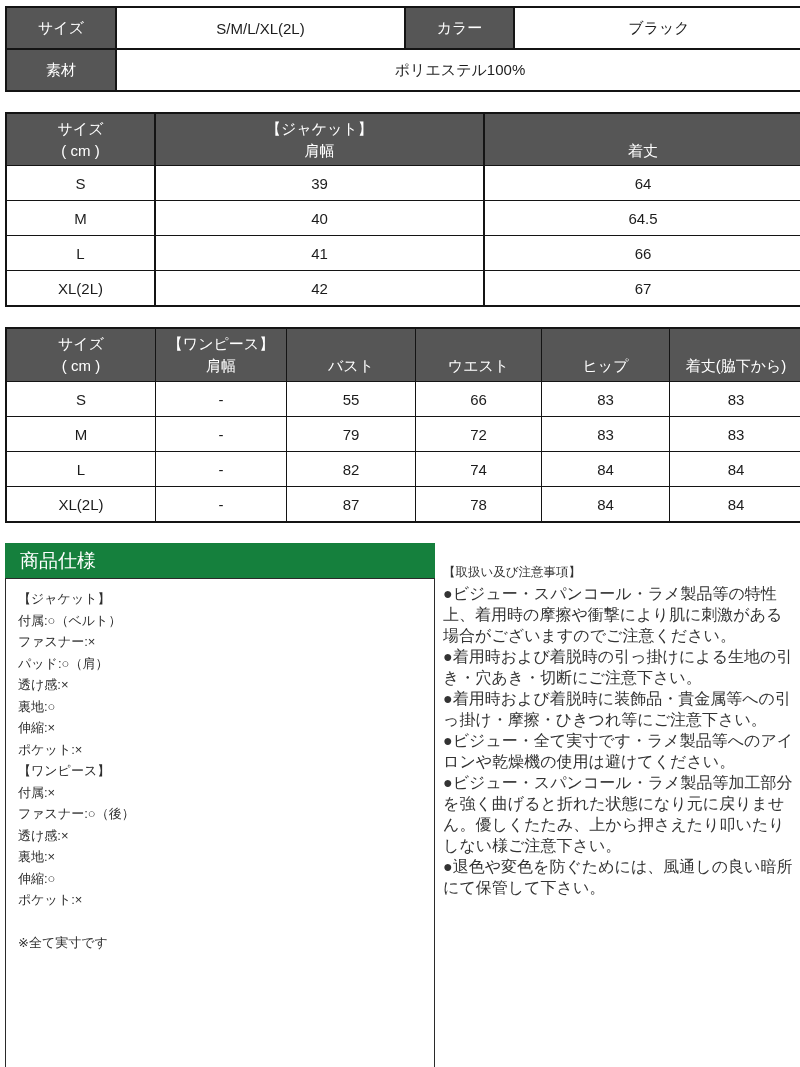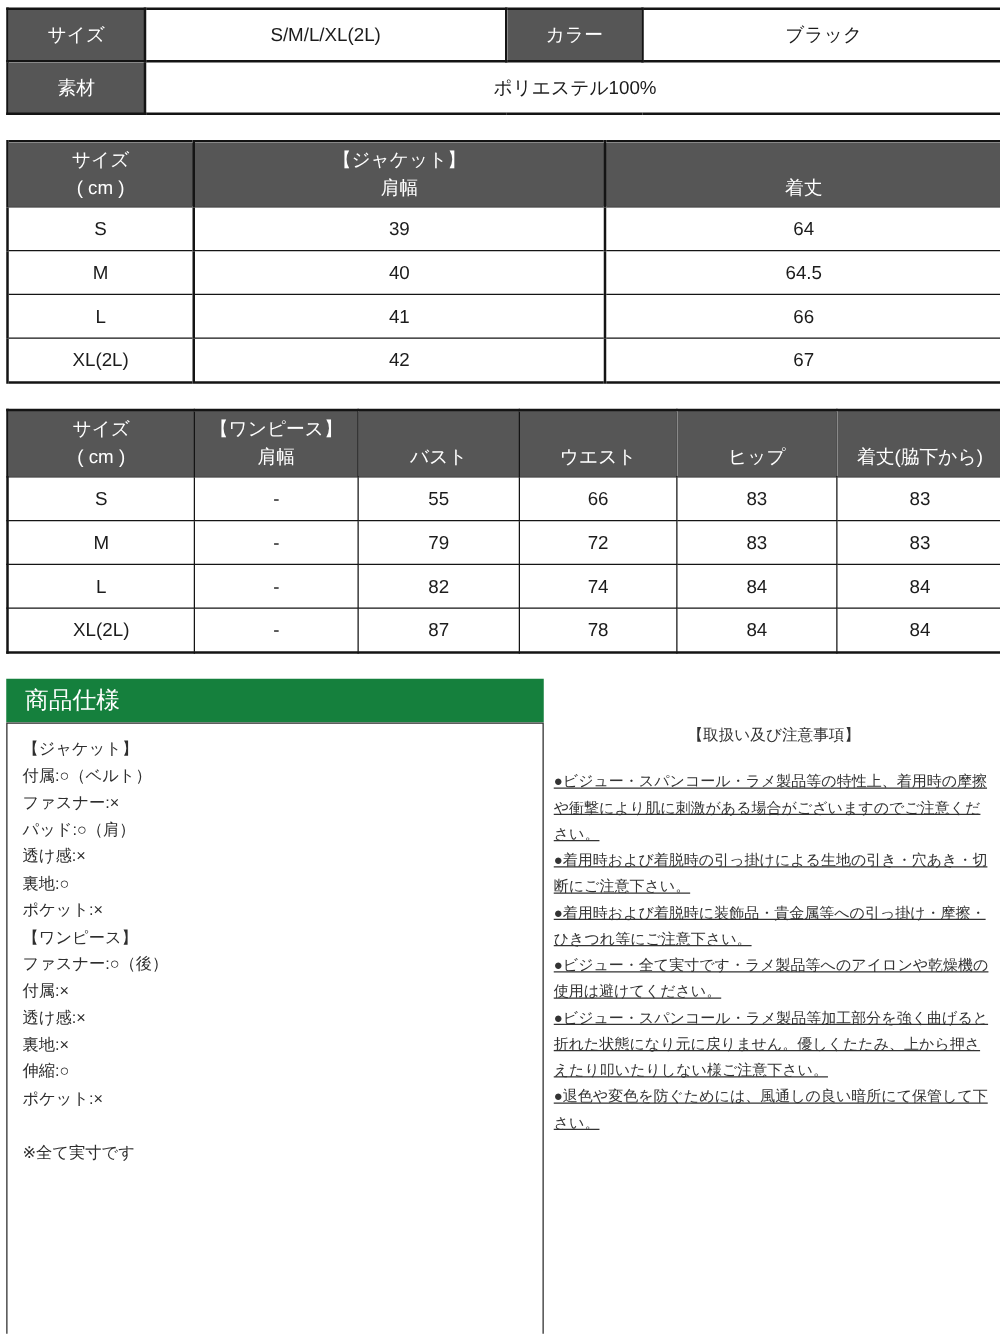--- a/index.html
+++ b/index.html
@@ -52,22 +52,22 @@
     font-size:19px; padding-left:15px; box-sizing:border-box;
   }
   .spec-box {
     border:1px solid #2a2a2a; border-bottom-width:2px;
     height:498px; box-sizing:border-box; padding:9px 12px;
     background:#ffffff;
   }
   .sline { font-size:13px; line-height:21.5px; min-height:21.5px; color:#2e2e2e; text-align:left; }
 
   .rightcol { width:352px; flex:none; margin-left:8px; padding-top:19px; box-sizing:border-box; }
-  .rtitle { font-size:12.5px; line-height:21px; color:#333333; margin:16px; text-align:center; }
-  .ritem  { font-size:12px;   line-height:21px; color:#333333; margin:0; text-align:left;text-decoration:underline; }
+  .rtitle { font-size:12.5px; line-height:21px; color:#333333; margin:0; text-align:left; }
+  .ritem  { font-size:16px;   line-height:21px; color:#333333; margin:0; text-align:left; }
 </style>
 </head>
 <body>
 
 <div class="wrap">
 
   <table class="t1">
     <tbody>
       <tr>
         <td class="hd c1">サイズ</td>
@@ -188,24 +188,25 @@
 
     <div class="leftcol">
       <div class="spec-bar">商品仕様</div>
       <div class="spec-box">
         <div class="sline">【ジャケット】</div>
         <div class="sline">付属:○（ベルト）</div>
         <div class="sline">ファスナー:×</div>
         <div class="sline">パッド:○（肩）</div>
         <div class="sline">透け感:×</div>
         <div class="sline">裏地:○</div>
+        <div class="sline">伸縮:×</div>
         <div class="sline">ポケット:×</div>
         <div class="sline">【ワンピース】</div>
+        <div class="sline">付属:×</div>
         <div class="sline">ファスナー:○（後）</div>
-        <div class="sline">付属:×</div>
         <div class="sline">透け感:×</div>
         <div class="sline">裏地:×</div>
         <div class="sline">伸縮:○</div>
         <div class="sline">ポケット:×</div>
         <div class="sline"></div>
         <div class="sline">※全て実寸です</div>
       </div>
     </div>
 
     <div class="rightcol">

